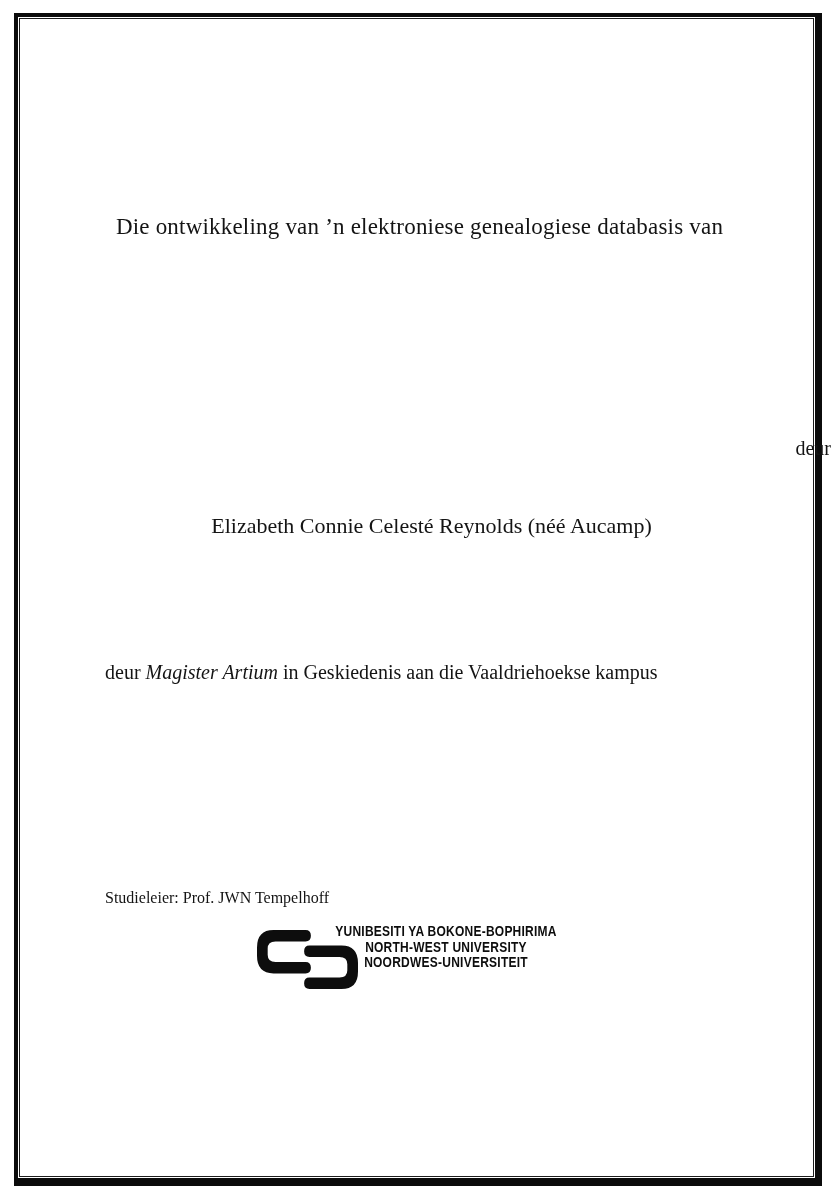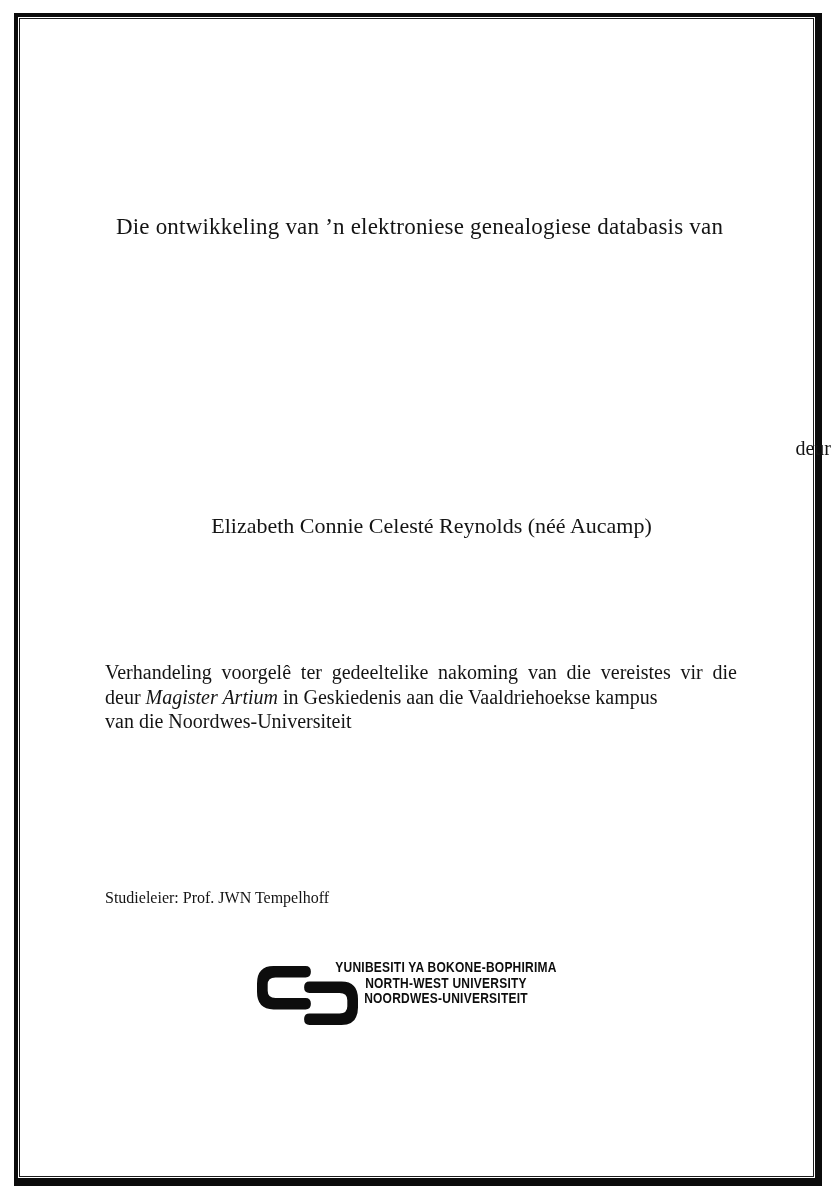--- a/index.html
+++ b/index.html
@@ -65,21 +65,21 @@
   }
   .it { font-style: italic; }
   .supervisor {
     position: absolute;
     top: 884px; left: 105px;
     font-size: 16px;
     line-height: 27px;
   }
   .logo {
     position: absolute;
-    top: 959px; left: 257px;
+    top: 923px; left: 257px;
     width: 330px; height: 75px;
   }
   .logo-mark {
     position: absolute;
     top: 7px; left: 0;
     width: 101px; height: 60px;
   }
   .logo-mark path { fill: var(--logo_ink, #0d0d0d); }
   .logo-text {
     position: absolute;
@@ -108,23 +108,21 @@
 
   <div class="title">
     <div>Die ontwikkeling van ’n elektroniese genealogiese databasis van</div>
   </div>
 
   <div class="byline">deur</div>
 
   <div class="author">Elizabeth Connie Celesté Reynolds (néé Aucamp)</div>
 
   <div class="statement">
-    <div class="stmt-l1">Verhandeling voorgelê ter gedeeltelike nakoming van die vereistes vir die</div>
     <div class="stmt-l2"><span>deur </span><span class="it">Magister Artium</span><span> in Geskiedenis aan die Vaaldriehoekse kampus</span></div>
-    <div class="stmt-l3">van die Noordwes-Universiteit</div>
   </div>
 
   <div class="supervisor">
     <div>Studieleier: Prof. JWN Tempelhoff</div>
   </div>
 
   <div class="logo">
     <svg class="logo-mark" viewBox="0 0 104 58" preserveAspectRatio="none" aria-hidden="true">
       <path d="M 50 0 H 17 Q 0 0 0 17 V 25 Q 0 42 17 42 H 50 Q 55.5 42 55.5 36.5 Q 55.5 31 50 31 H 19 Q 11 31 11 24 V 18 Q 11 11 19 11 H 50 Q 55.5 11 55.5 5.5 Q 55.5 0 50 0 Z"></path>
       <path d="M 50 0 H 17 Q 0 0 0 17 V 25 Q 0 42 17 42 H 50 Q 55.5 42 55.5 36.5 Q 55.5 31 50 31 H 19 Q 11 31 11 24 V 18 Q 11 11 19 11 H 50 Q 55.5 11 55.5 5.5 Q 55.5 0 50 0 Z" transform="translate(104 57) rotate(180)"></path>

